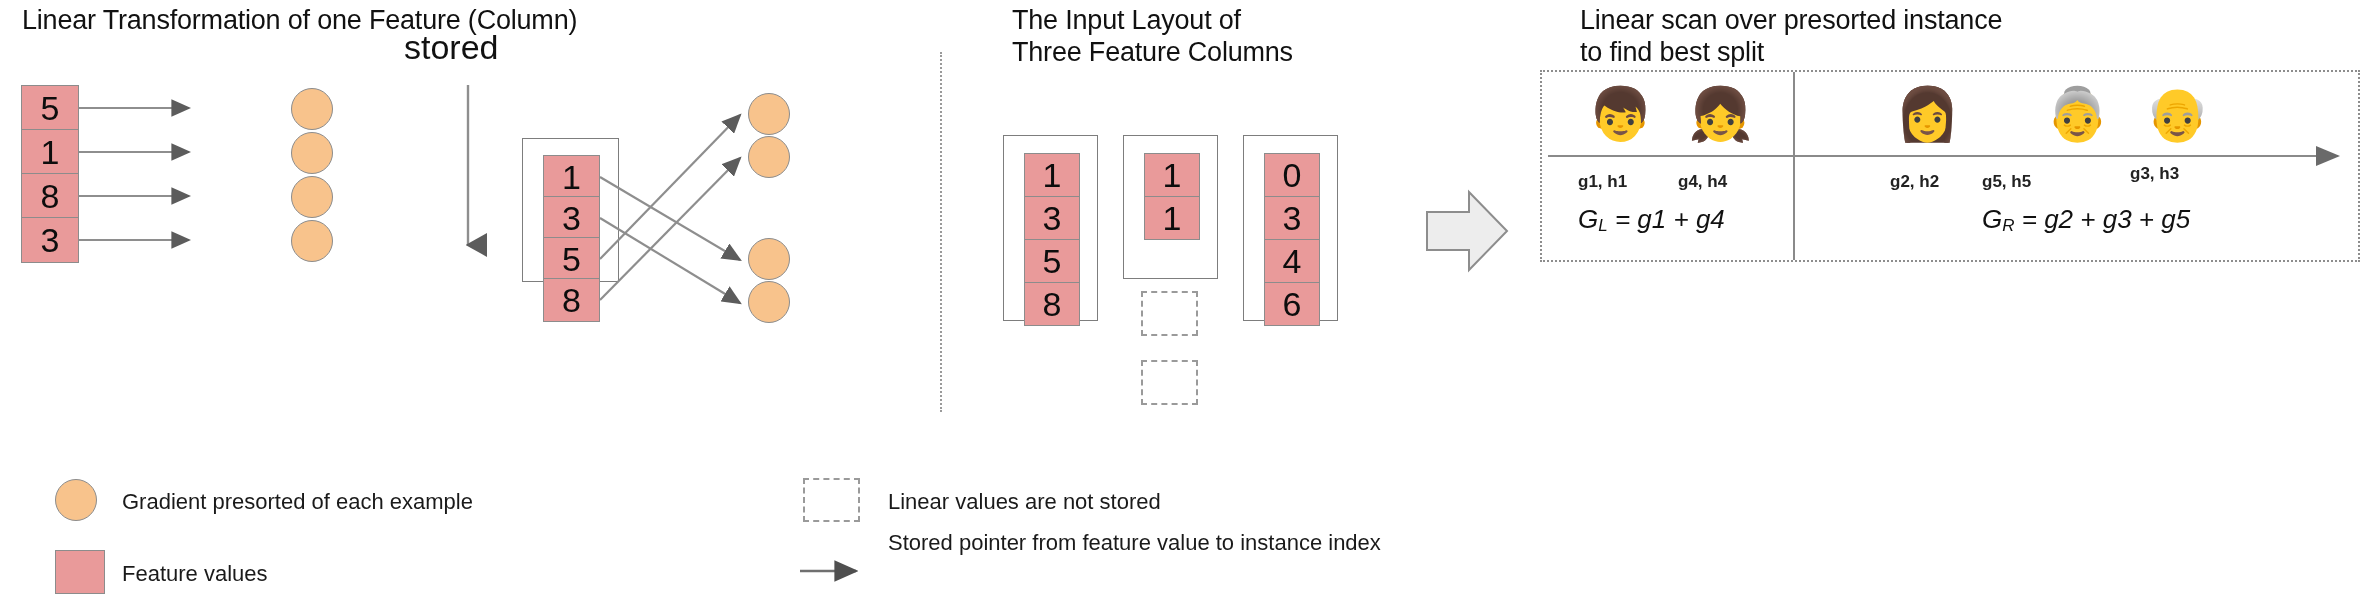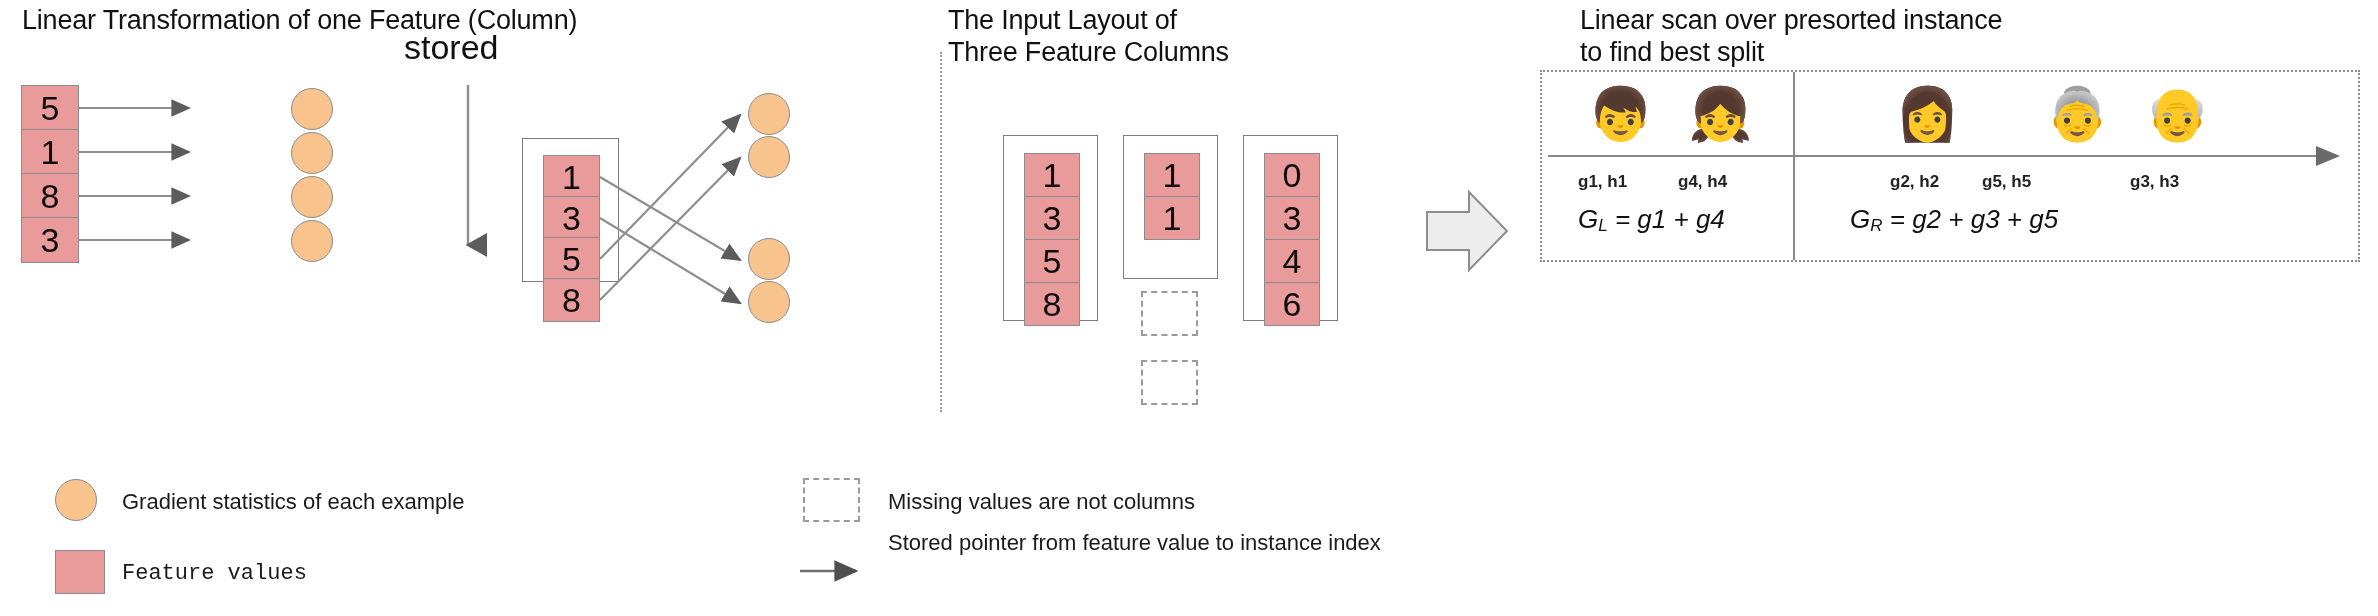--- a/index.html
+++ b/index.html
@@ -92,21 +92,21 @@
     font-size:52px;
     line-height:1;
     font-family:"DejaVu Sans", sans-serif;
   }
 </style>
 </head>
 <body>
 
 <div class="abs heading" style="left:22px;top:4px;">Linear Transformation of one Feature (Column)</div>
 
-<div class="abs heading" style="left:948px;top:4px;">The Input Layout of
+<div class="abs heading" style="left:1012px;top:4px;">The Input Layout of
 Three Feature Columns</div>
 
 <div class="abs heading" style="left:1580px;top:4px;">Linear scan over presorted instance
 to find best split</div>
 
 <div class="abs vbox" style="left:21px;top:85px;width:58px;height:46px;">5</div>
 <div class="abs vbox" style="left:21px;top:129px;width:58px;height:46px;">1</div>
 <div class="abs vbox" style="left:21px;top:173px;width:58px;height:46px;">8</div>
 <div class="abs vbox" style="left:21px;top:217px;width:58px;height:46px;">3</div>
 
@@ -206,39 +206,39 @@
 <div class="abs emo" style="left:1588px;top:88px;">👦</div>
 <div class="abs emo" style="left:1688px;top:88px;">👧</div>
 <div class="abs emo" style="left:1895px;top:88px;">👩</div>
 <div class="abs emo" style="left:2045px;top:88px;">👵</div>
 <div class="abs emo" style="left:2145px;top:88px;">👴</div>
 
 <div class="abs gh-label" style="left:1578px;top:172px;">g1, h1</div>
 <div class="abs gh-label" style="left:1678px;top:172px;text-align:center;">g4, h4</div>
 <div class="abs gh-label" style="left:1890px;top:172px;">g2, h2</div>
 <div class="abs gh-label" style="left:1982px;top:172px;">g5, h5</div>
-<div class="abs gh-label" style="left:2130px;top:172px;">g3, h3</div>
+<div class="abs gh-label" style="left:2130px;top:164px;">g3, h3</div>
 
 <div class="abs formula" style="left:1578px;top:204px;">
   <span>G</span><span class="sub">L</span>
   <span>= g1 + g4</span>
 </div>
-<div class="abs formula" style="left:1850px;top:204px;">
+<div class="abs formula" style="left:1982px;top:204px;">
   <span>G</span><span class="sub">R</span>
   <span>= g2 + g3 + g5</span>
 </div>
 
 <div class="abs circ" style="left:55px;top:479px;width:42px;height:42px;"></div>
-<div class="abs legend-text" style="left:122px;top:489px;">Gradient statistics of each example</div>
+<div class="abs legend-text" style="left:122px;top:489px;">Gradient presorted of each example</div>
 
 <div class="abs vbox" style="left:55px;top:550px;width:50px;height:44px;"></div>
-<div class="abs legend-text" style="left:122px;top:561px;font-family:Liberation Mono, monospace;">Feature values</div>
+<div class="abs legend-text" style="left:122px;top:561px;">Feature values</div>
 
 <div class="abs vbox dashed" style="left:803px;top:478px;width:57px;height:44px;"></div>
-<div class="abs legend-text" style="left:888px;top:489px;">Missing values are not columns</div>
+<div class="abs legend-text" style="left:888px;top:489px;">Linear values are not stored</div>
 
 <svg class="abs" style="left:800px;top:562px;" width="70" height="18">
   <defs>
     <marker id="ah4" markerWidth="10" markerHeight="9" refX="9" refY="4.5" orient="auto">
       <path d="M0,0 L10,4.5 L0,9 z" fill="#4f4f4f"></path>
     </marker>
   </defs>
   <line x1="0" y1="9" x2="56" y2="9" stroke="#6f6f6f" stroke-width="2.4" marker-end="url(#ah4)"></line>
 </svg>
 <div class="abs legend-text" style="left:888px;top:530px;">Stored pointer from feature value to instance index</div>

